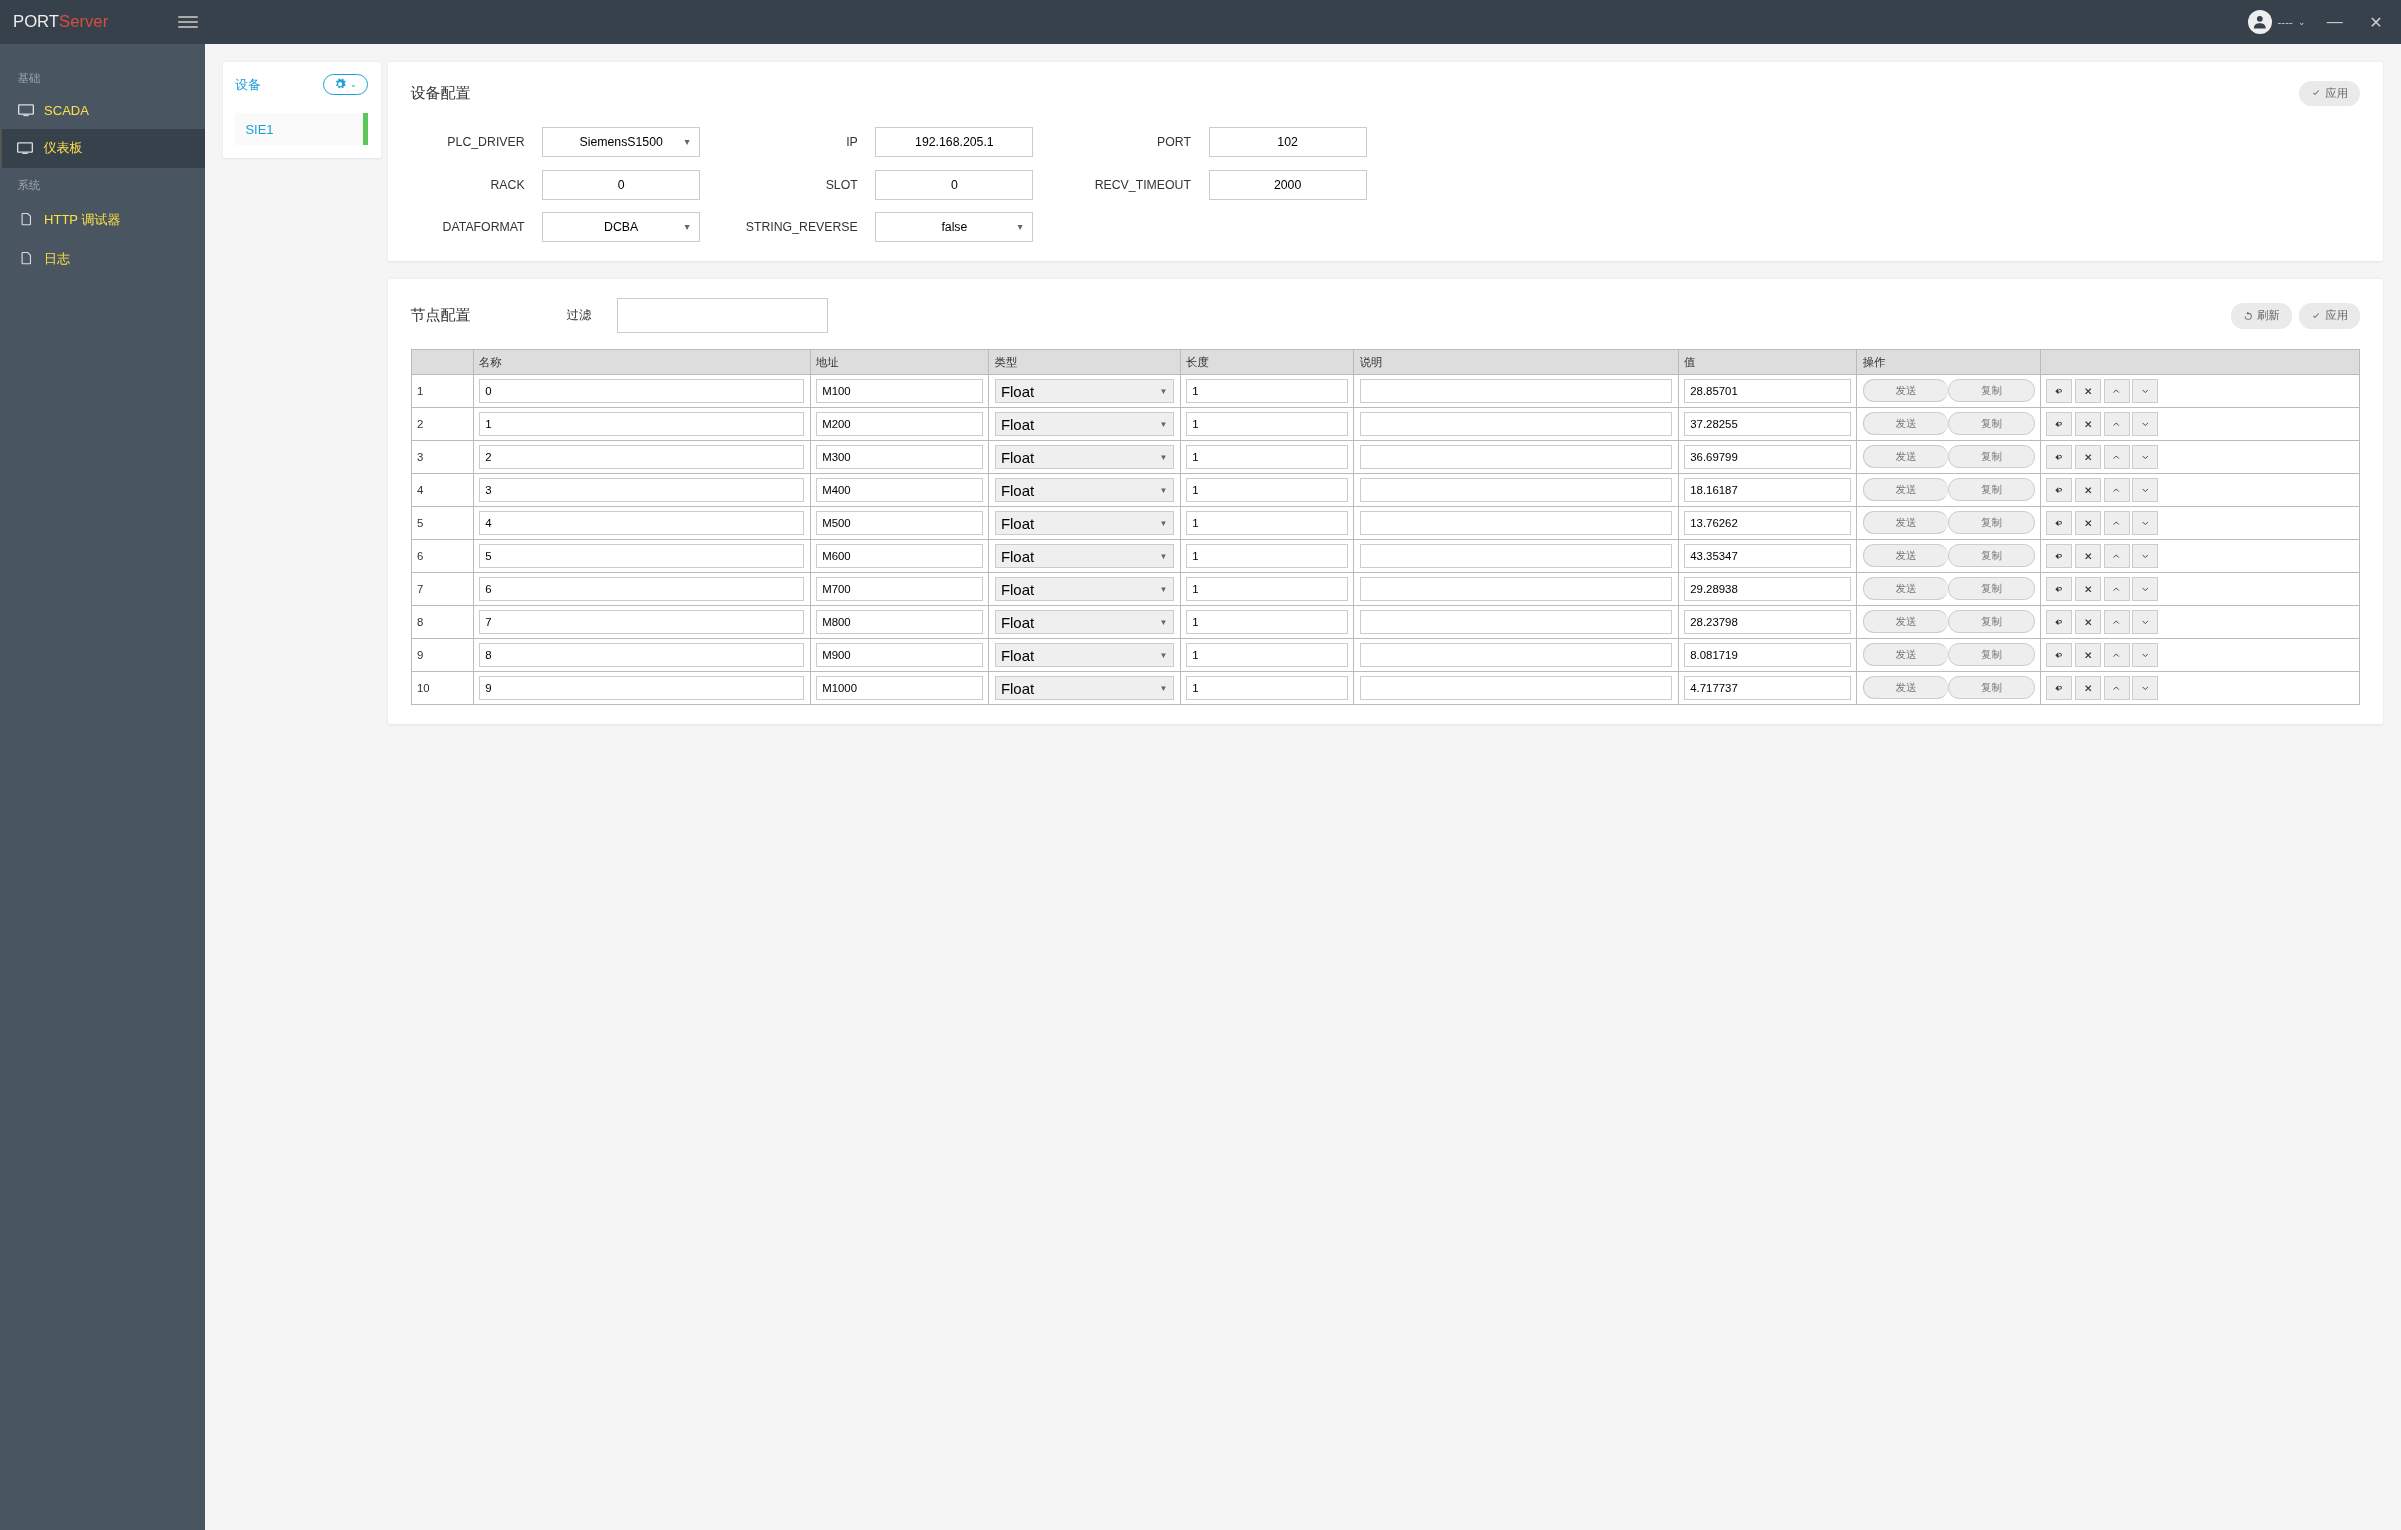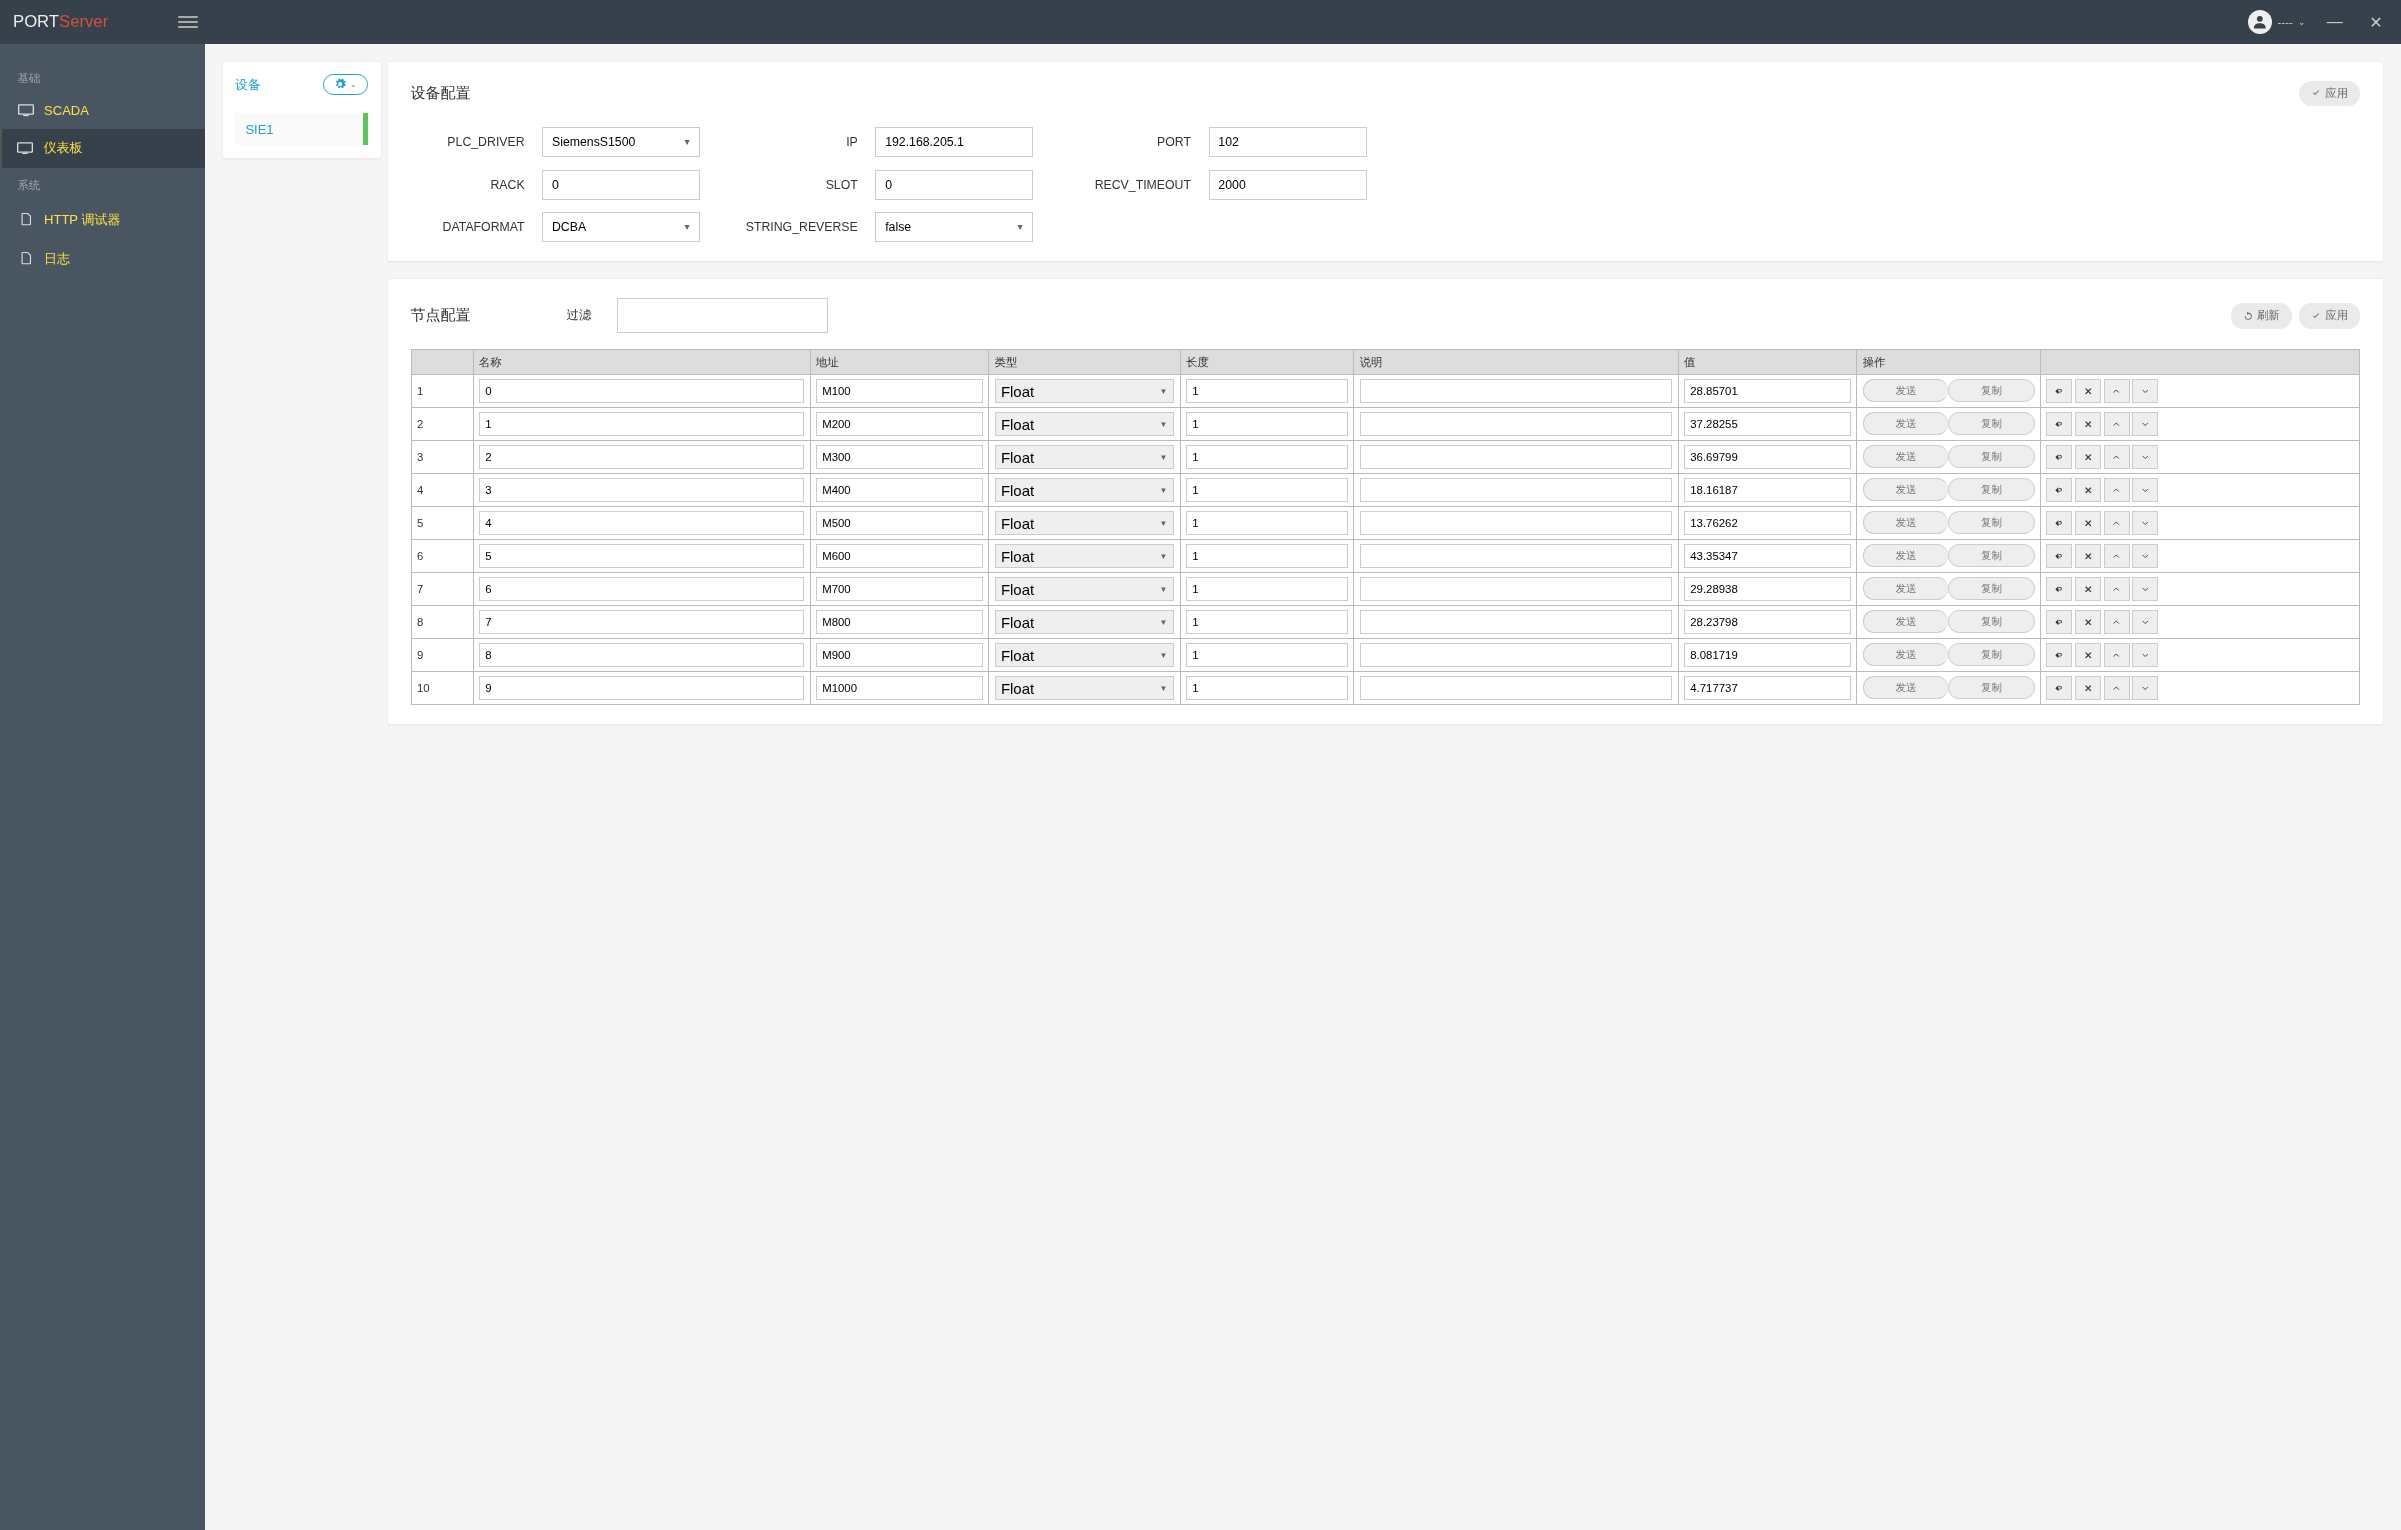--- a/index.html
+++ b/index.html
@@ -30,21 +30,21 @@
 .device-item { padding: 8.8px 10.5px; color: #1ea0d6; font-size: 13px; position: relative; cursor: pointer; background: #fafafa; }
 .device-item::after { content: ""; position: absolute; right: 0; top: 0; bottom: 0; width: 5.3px; background: #5bc75b; }
 .content-col { flex: 1; display: flex; flex-direction: column; gap: 17.6px; }
 .card { background: #fff; border-radius: 1.8px; box-shadow: 0 0.9px 2.6px rgba(0,0,0,0.08); padding: 19.3px 23px; }
 .card-head { display: flex; align-items: center; justify-content: space-between; margin-bottom: 21px; }
 .card-title { font-size: 15px; font-family: "SimSun", serif; }
 .btn { background: #eaeaea; border: none; border-radius: 12.3px; padding: 5.3px 12.3px; font-size: 11.4px; color: #666; cursor: pointer; display: inline-flex; align-items: center; gap: 3.5px; }
 .btn svg { width: 10.5px; height: 10.5px; fill: #666; }
 .form-grid { display: grid; grid-template-columns: 114px 158px 140px 158px 140px 158px; gap: 12.3px 17.6px; align-items: center; }
 .form-label { text-align: right; font-size: 12.3px; color: #333; }
-.form-input, .form-select { border: 0.9px solid #ccc; padding: 5.3px 8.8px; font-size: 12.3px; width: 100%; height: 30px; background: #fff; }
+.form-input, .form-select { border: 0.9px solid #ccc; padding: 5.3px 8.8px; font-size: 12.3px; width: 100%; height: 30px; background: #fff; text-align: center; }
 .form-select { appearance: none; background: #fff; position: relative; }
 .select-wrap { position: relative; }
 .select-wrap::after { content: "▼"; position: absolute; right: 8.8px; top: 50%; transform: translateY(-50%); font-size: 8.8px; color: #666; pointer-events: none; }
 .node-head { display: flex; align-items: center; gap: 26px; margin-bottom: 16px; }
 .node-title { font-size: 15px; font-family: "SimSun", serif; margin-right: 70px; }
 .filter-label { font-size: 12.3px; }
 .filter-input { border: 0.9px solid #ccc; padding: 5.3px 8.8px; width: 211px; height: 35px; }
 .node-actions { margin-left: auto; display: flex; gap: 7px; }
 table.nodes { width: 100%; border-collapse: collapse; font-size: 11.4px; }
 table.nodes th, table.nodes td { border: 0.9px solid #bbb; padding: 3.5px 5.3px; text-align: left; vertical-align: middle; }

